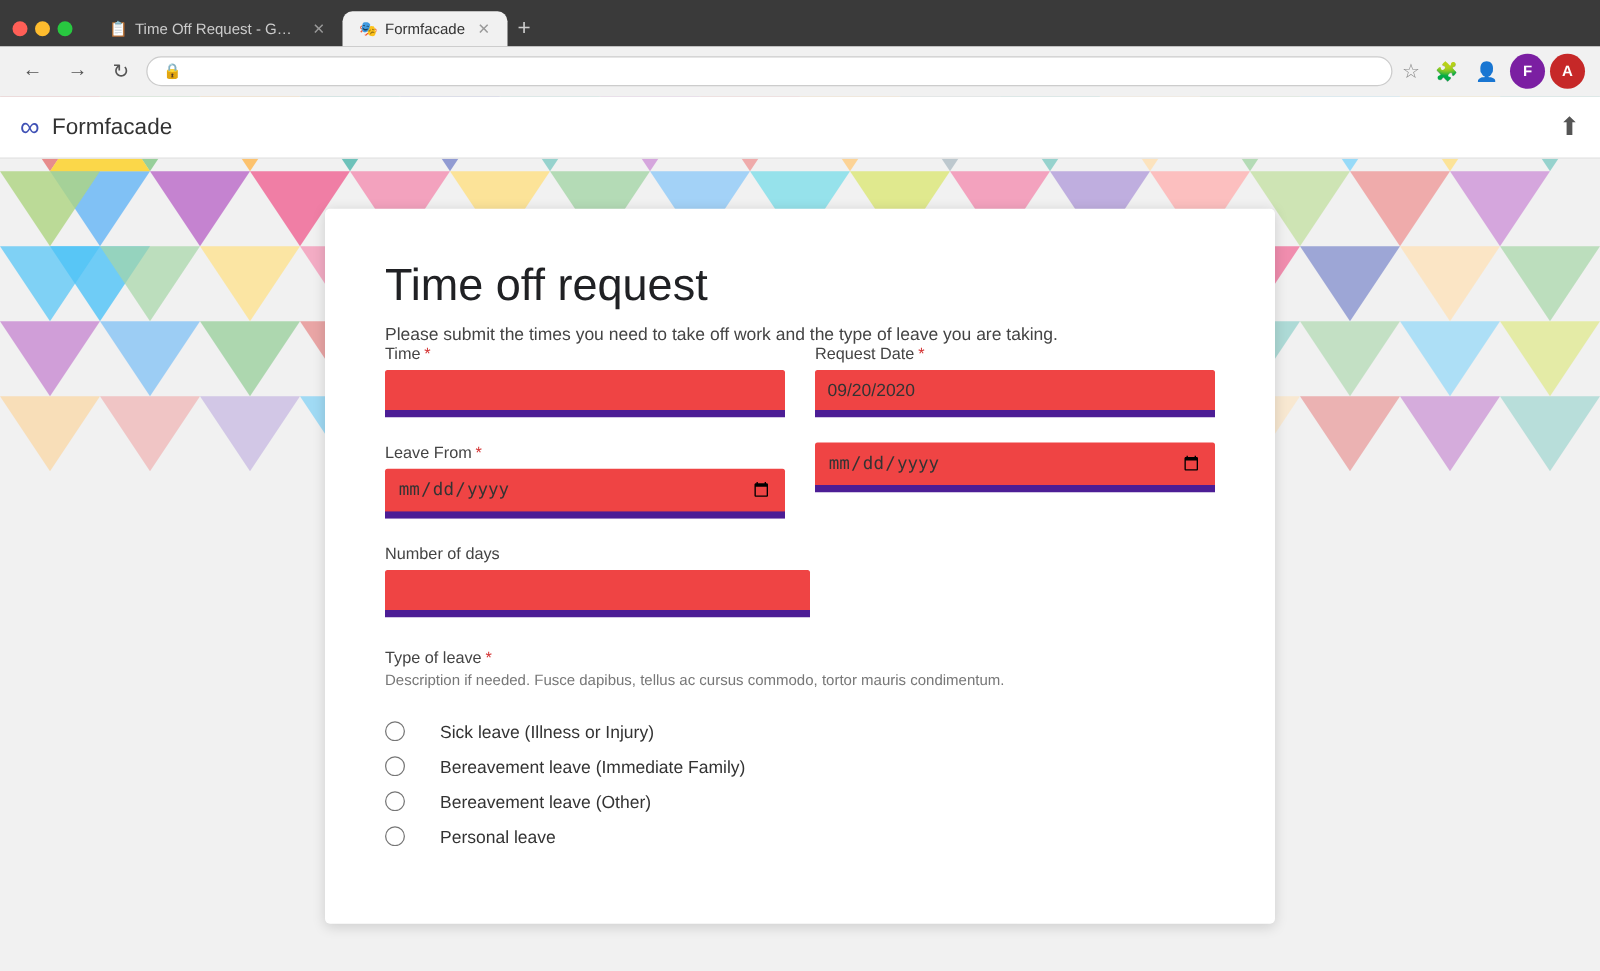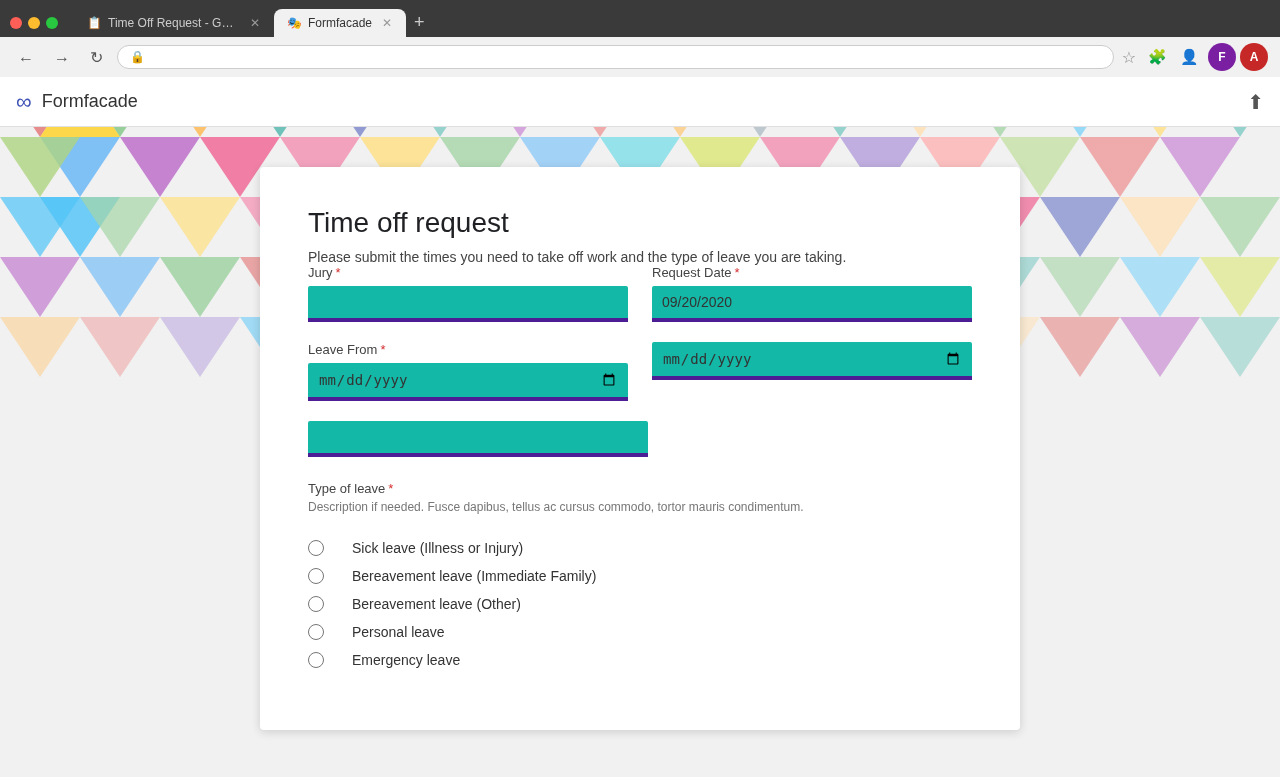--- a/index.html
+++ b/index.html
@@ -43,30 +43,30 @@
     
     .form-wrapper { position: relative; z-index: 1; display: flex; justify-content: center; padding: 40px 20px; }
     .form-card { background: #fff; border-radius: 4px; box-shadow: 0 2px 10px rgba(0,0,0,0.15); width: 760px; padding: 40px 48px 50px; }
 
     
     .page-header { display: flex; align-items: center; justify-content: space-between; padding: 0 16px; height: 50px; background: #fff; border-bottom: 1px solid #e0e0e0; position: relative; z-index: 2; }
     .brand { display: flex; align-items: center; gap: 10px; font-size: 18px; font-weight: 500; color: #333; }
     .brand-logo { color: #3f51b5; font-size: 22px; }
     .share-btn { background: none; border: none; font-size: 20px; color: #555; cursor: pointer; }
 
-    .form-title { font-size: 28px; font-weight: 400; color: #202124; margin-bottom: 10px; }
+    .form-title { font-size: 36px; font-weight: 400; color: #202124; margin-bottom: 10px; }
     .form-desc { font-size: 14px; color: #444; }
 
     .form-row { display: flex; gap: 24px; margin-bottom: 20px; }
     .form-field { flex: 1; }
 
     .field-label { font-size: 13px; color: #444; margin-bottom: 6px; }
     .required-star { color: #d32f2f; margin-left: 3px; }
 
-    .form-input { width: 100%; border: none; border-bottom: 4px solid #4c1d95; background: #14b8a6; padding: 8px 10px; font-size: 14px; color: #333; outline: none; border-radius: 2px 2px 0 0; }
+    .form-input { width: 100%; border: none; border-bottom: 6px solid #4c1d95; background: #ef4444; padding: 8px 10px; font-size: 14px; color: #333; outline: none; border-radius: 2px 2px 0 0; }
     .form-input[type="date"] { font-size: 14px; }
 
     .section-label { font-size: 13px; color: #444; margin-bottom: 4px; }
     .section-desc { font-size: 12px; color: #777; margin-bottom: 26px; }
 
     .radio-item { display: flex; align-items: center; gap: 28px; margin-bottom: 12px; cursor: pointer; }
     .radio-item input[type="radio"] { width: 16px; height: 16px; accent-color: #4285f4; cursor: pointer; }
     .radio-label { font-size: 14px; color: #333; }
   </style>
 </head>
@@ -211,21 +211,21 @@
 
     <div class="form-wrapper">
       <div class="form-card">
 
         <h1 class="form-title">Time off request</h1>
         <p class="form-desc">Please submit the times you need to take off work and the type of leave you are taking.</p>
 
         <div class="form-row">
           <div class="form-field">
             <div class="field-label">
-              <span>Jury</span><span class="required-star">*</span>
+              <span>Time</span><span class="required-star">*</span>
             </div>
             <input type="text" class="form-input" value="" style="">
           </div>
           <div class="form-field">
             <div class="field-label">
               <span>Request Date</span><span class="required-star">*</span>
             </div>
             <input type="text" class="form-input" value="09/20/2020" style="">
           </div>
         </div>
@@ -236,20 +236,21 @@
               <span>Leave From</span><span class="required-star">*</span>
             </div>
             <input type="date" class="form-input" style="">
           </div>
           <div class="form-field">
             <input type="date" class="form-input" style="">
           </div>
         </div>
 
         <div style="margin-bottom: 24px;">
+          <div class="field-label">Number of days</div>
           <input type="number" class="form-input" value="" style="width: 340px;">
         </div>
 
         <div>
           <div class="section-label">
             <span>Type of leave</span><span class="required-star">*</span>
           </div>
           <div class="section-desc">Description if needed. Fusce dapibus, tellus ac cursus commodo, tortor mauris condimentum.</div>
 
           <div class="radio-item">
@@ -261,22 +262,18 @@
             <label class="radio-label" for="opt1">Bereavement leave (Immediate Family)</label>
           </div>
           <div class="radio-item">
             <input type="radio" name="leave-type" id="opt2" style="">
             <label class="radio-label" for="opt2">Bereavement leave (Other)</label>
           </div>
           <div class="radio-item">
             <input type="radio" name="leave-type" id="opt3" style="">
             <label class="radio-label" for="opt3">Personal leave</label>
           </div>
-          <div class="radio-item">
-            <input type="radio" name="leave-type" id="opt5" style="">
-            <label class="radio-label" for="opt5">Emergency leave</label>
-          </div>
         </div>
 
       </div>
     </div>
   </div>
 </div>
 
 </body></html>

